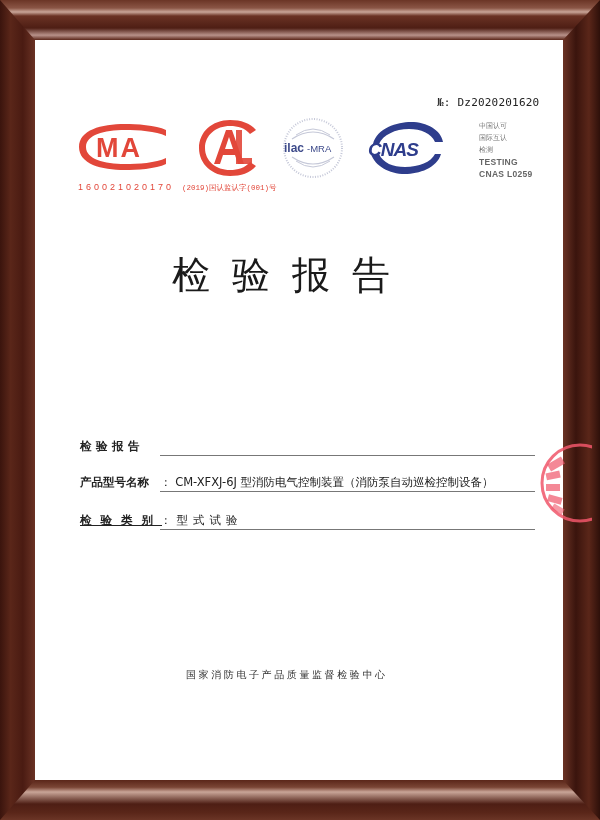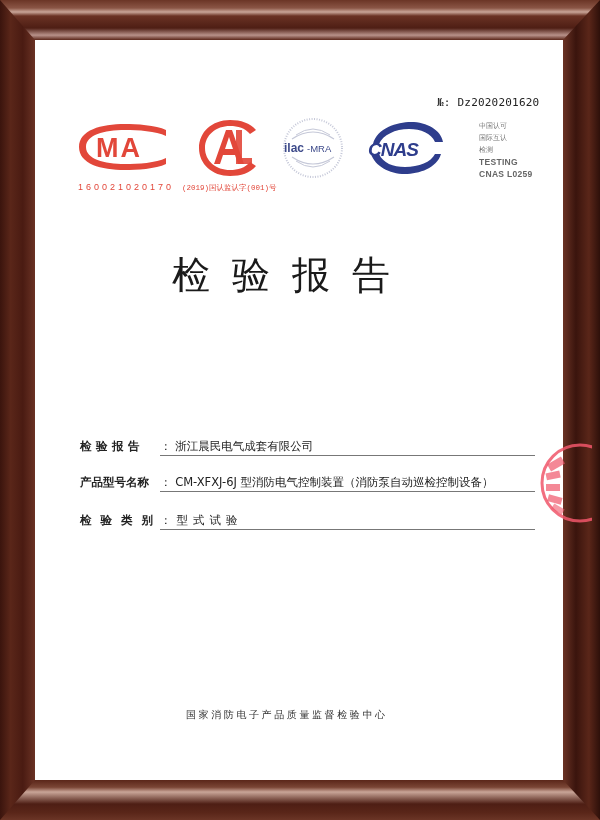--- a/index.html
+++ b/index.html
@@ -72,36 +72,36 @@
       padding-left: 22px;
     }
 
     .field { position: absolute; left: 80px; height: 22px; width: 455px; }
     .field-label {
       position: absolute; left: 0; bottom: 4px;
       font-size: 11.5px; font-weight: bold; color: #222;
       white-space: nowrap;
     }
     .field-label.spaced { letter-spacing: 4.5px; }
-    .field-label.spaced2 { letter-spacing: 9px; }
+    .field-label.spaced2 { letter-spacing: 9px; text-decoration: underline; }
     .field-value {
       position: absolute; left: 80px; bottom: 4px;
       font-size: 11.5px; color: #222; white-space: nowrap;
     }
     .field-value.spaced { letter-spacing: 5px; }
     .field-line {
       position: absolute; left: 80px; right: 0; bottom: 2px; height: 1px; background: #777;
     }
     .f1 { top: 436px; }
     .f2 { top: 472px; }
     .f3 { top: 510px; }
 
     .issuer {
       position: absolute; left: 186px; top: 668px;
-      font-size: 10px; letter-spacing: 2.6px; color: #333; margin-top: 40px;
+      font-size: 10px; letter-spacing: 2.6px; color: #333;
     }
 
     .seal {
       position: absolute; left: 536px; top: 440px; width: 56px; height: 86px;
       overflow: hidden;
     }
   </style>
 </head>
 <body>
 
@@ -151,21 +151,20 @@
   <div>国际互认</div>
   <div>检测</div>
   <div class="en">TESTING</div>
   <div class="en">CNAS L0259</div>
 </div>
 
 <div class="doc-title">检验报告</div>
 
 <div class="field f1">
   <span class="field-label spaced"><span>检验报告</span></span>
-  <span class="field-value"><span>：</span> <span>浙江晨民电气成套有限公司</span></span>
   <div class="field-line"></div>
 </div>
 
 <div class="field f2">
   <span class="field-label"><span>产品型号名称</span></span>
   <span class="field-value"><span>：</span> <span>CM-XFXJ-6J 型消防电气控制装置（消防泵自动巡检控制设备）</span></span>
   <div class="field-line"></div>
 </div>
 
 <div class="field f3">

